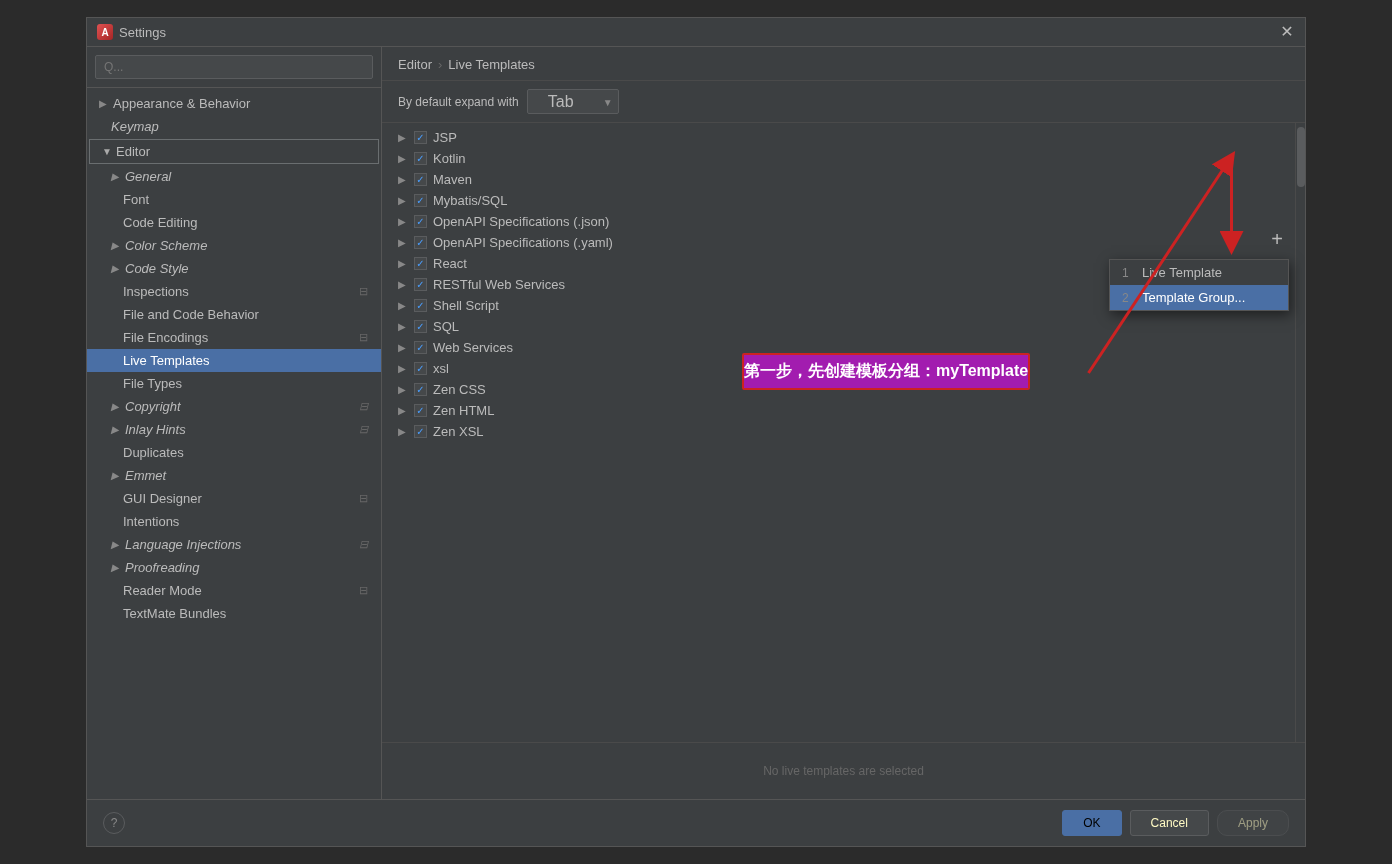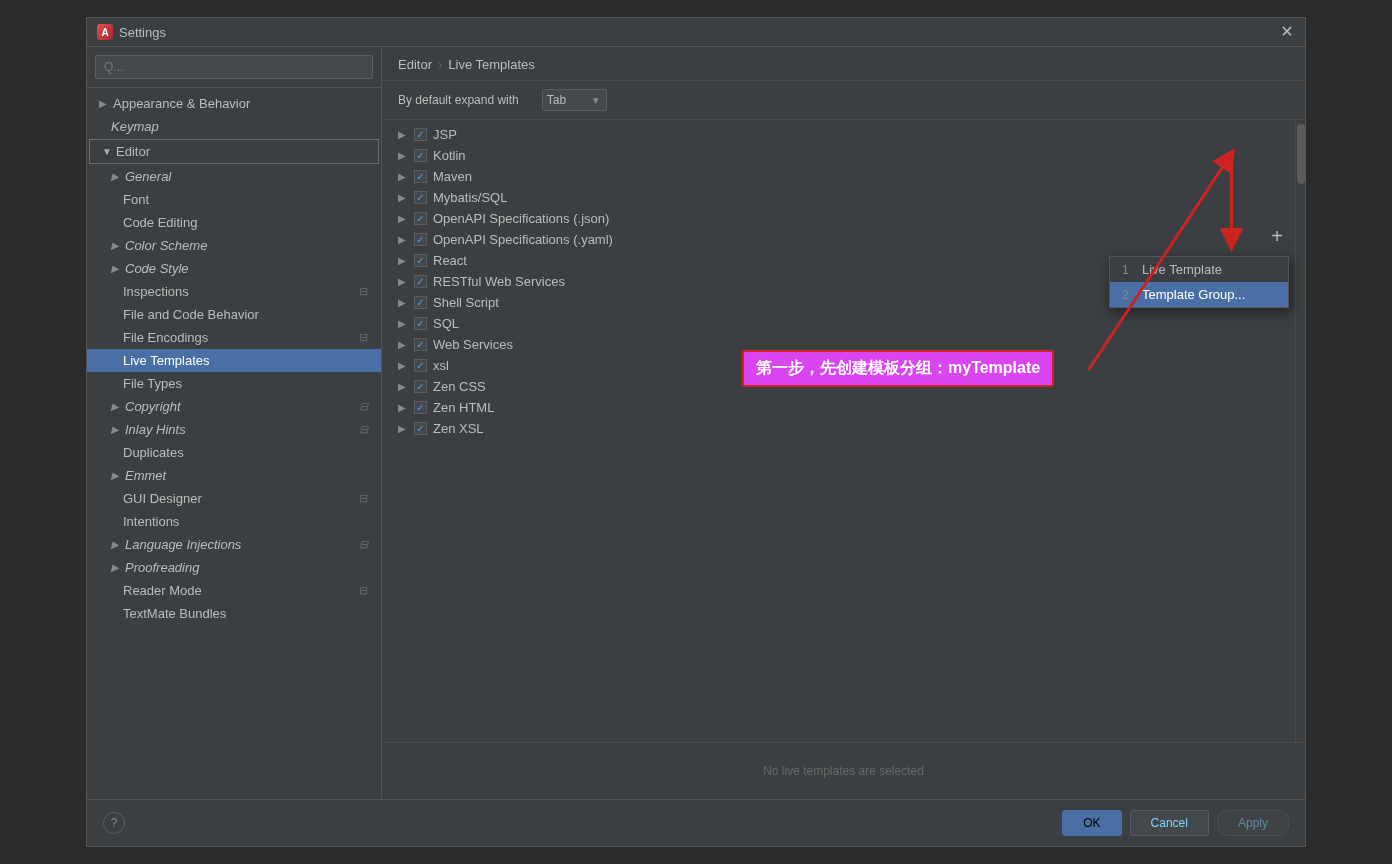--- a/index.html
+++ b/index.html
@@ -134,31 +134,31 @@
       font-size: 13px;
       border-bottom: 1px solid #4a4a4a;
       flex-shrink: 0;
     }
     .breadcrumb-separator { color: #666; }
     .breadcrumb-active { color: #bbbbbb; font-weight: 500; }
     .toolbar-row {
       padding: 8px 16px;
       display: flex;
       align-items: center;
-      gap: 23px;
+      gap: 8px;
       border-bottom: 1px solid #4a4a4a;
       flex-shrink: 0;
     }
     .toolbar-label { color: #bbbbbb; font-size: 12px; }
     .dropdown {
       background: #45484a;
       border: 1px solid #5a5c5e;
       color: #bbbbbb;
-      padding: 3px 24px 3px 4px;
-      font-size: 12px;
+      padding: 3px 24px 3px 20px;
+      font-size: 16px;
       border-radius: 2px;
       cursor: pointer;
       appearance: none;
       position: relative;
     }
     .dropdown-wrap {
       position: relative;
       display: inline-block;
     }
     .dropdown-arrow {
@@ -292,21 +292,21 @@
       background: #3c3f41;
       flex-shrink: 0;
     }
     .dialog-btn {
       padding: 5px 20px;
       border: 1px solid #5a5c5e;
       border-radius: 3px;
       cursor: pointer;
       font-size: 12px;
       background: #45484a;
-      color: #7dd3fc;
+      color: #fef9c3;
     }
     .dialog-btn.primary {
       background: #4a6fa5;
       border-color: #4a6fa5;
       color: #000000;
     }
     .dialog-btn.disabled {
       opacity: 0.5;
       cursor: default;
       border-radius: 10px;
@@ -321,24 +321,24 @@
       font-size: 12px;
       cursor: pointer;
       display: flex;
       align-items: center;
       justify-content: center;
       margin-right: auto;
     }
     
     .annotation-label {
       position: absolute;
-      background: #d946ef;
+      background: #a21caf;
       color: white;
       font-size: 16px;
-      padding: 6px 12px;
+      padding: 6px 0;
       border: 2px solid #cc2222;
       font-weight: bold;
       border-radius: 2px;
       z-index: 200;
       white-space: nowrap;
     }
     .scrollbar-stub {
       width: 10px;
       background: #3c3f41;
       border-left: 1px solid #4a4a4a;

